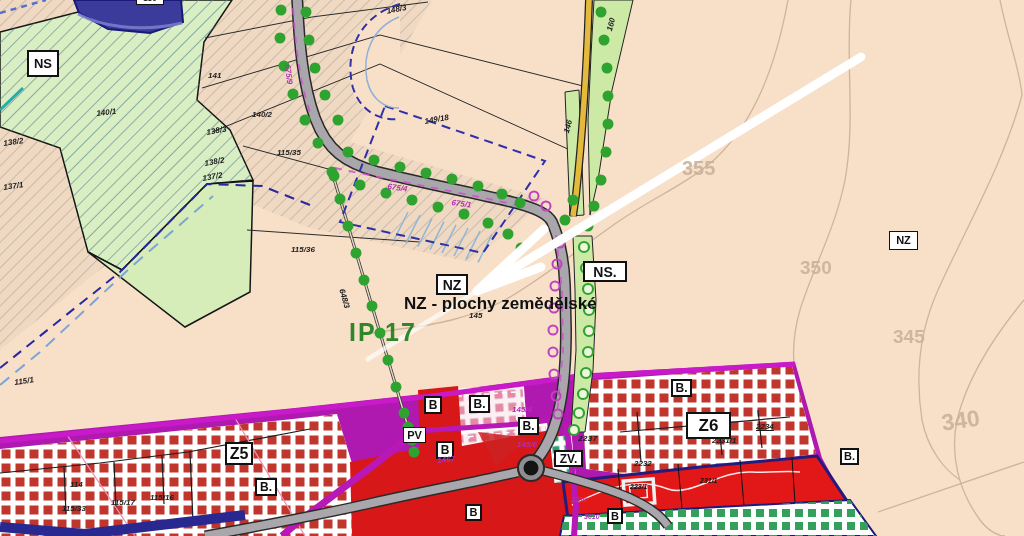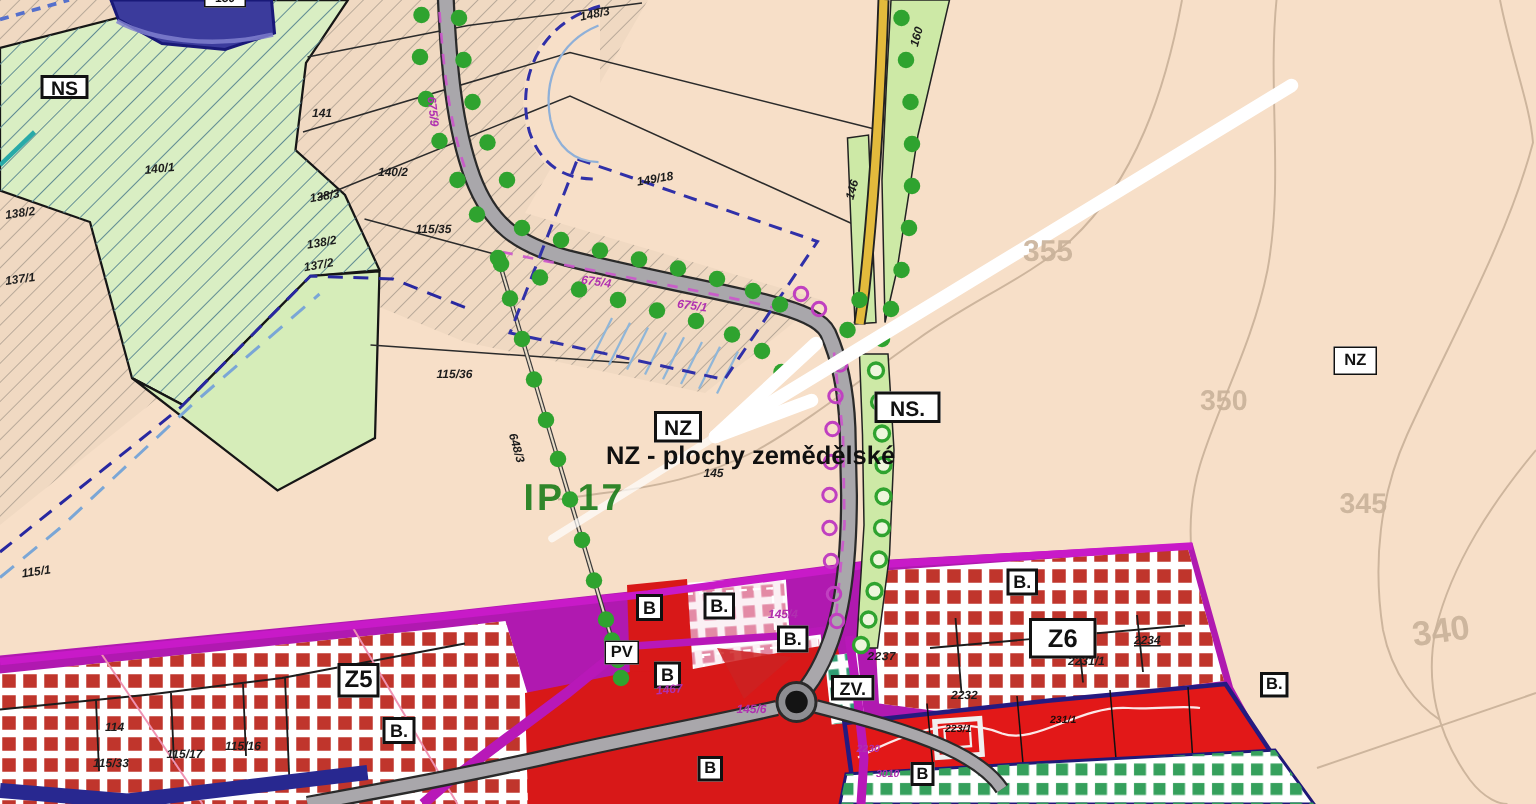--- a/index.html
+++ b/index.html
@@ -305,21 +305,21 @@
 
   <g stroke="#ffffff" stroke-linecap="round">
     <path d="M861,57 L490,283" stroke-width="9"></path>
     <path d="M477,291 L544,229" stroke-width="9"></path>
     <path d="M477,291 L541,267" stroke-width="9"></path>
     <path d="M477,291 L368,359" stroke-width="5" opacity="0.7"></path>
   </g>
 </svg>
 
 <div id="labels-layer">
-      <div class="zone-box" style="left: 27px; top: 50px; width: 32px; height: 16px; font-size: 13px; border-width: 2px;">NS</div>
+      <div class="zone-box" style="left: 27px; top: 50px; width: 32px; height: 27px; font-size: 13px; border-width: 2px;">NS</div>
       <div class="zone-box" style="left: 436px; top: 274px; width: 32px; height: 21px; font-size: 14px; border-width: 2px;">NZ</div>
       <div class="zone-box" style="left: 583px; top: 261px; width: 44px; height: 21px; font-size: 14px; border-width: 2px;">NS.</div>
       <div class="zone-box" style="left: 889px; top: 231px; width: 29px; height: 19px; font-size: 11px; border-width: 1.5px;">NZ</div>
       <div class="zone-box" style="left: 225px; top: 442px; width: 28px; height: 23px; font-size: 16px; border-width: 2px;">Z5</div>
       <div class="zone-box" style="left: 686px; top: 412px; width: 45px; height: 27px; font-size: 17px; border-width: 2.5px;">Z6</div>
       <div class="zone-box" style="left: 554px; top: 450px; width: 29px; height: 17px; font-size: 12px; border-width: 2px;">ZV.</div>
       <div class="zone-box" style="left: 424px; top: 396px; width: 18px; height: 18px; font-size: 12px; border-width: 2px;">B</div>
       <div class="zone-box" style="left: 436px; top: 441px; width: 18px; height: 18px; font-size: 12px; border-width: 2px;">B</div>
       <div class="zone-box" style="left: 465px; top: 504px; width: 17px; height: 17px; font-size: 11px; border-width: 2px;">B</div>
       <div class="zone-box" style="left: 607px; top: 508px; width: 16px; height: 16px; font-size: 11px; border-width: 2px;">B</div>
@@ -353,21 +353,21 @@
       <div class="parcel" style="left: 18px; top: 514px; font-size: 8px; color: rgb(28, 28, 28); transform: rotate(0deg); margin-top: 37px;">115/32</div>
       <div class="parcel" style="left: 578px; top: 435px; font-size: 8px; color: rgb(28, 28, 28); transform: rotate(0deg); font-family: Liberation Mono, monospace;">2237</div>
       <div class="parcel" style="left: 634px; top: 432px; font-size: 8px; color: rgb(28, 28, 28); transform: rotate(0deg); margin-top: 28px;">2232</div>
       <div class="parcel" style="left: 712px; top: 437px; font-size: 8px; color: rgb(28, 28, 28); transform: rotate(0deg);">2231/1</div>
       <div class="parcel" style="left: 756px; top: 423px; font-size: 8px; color: rgb(28, 28, 28); transform: rotate(0deg); text-decoration: underline;">2234</div>
       <div class="parcel" style="left: 388px; top: 183px; font-size: 8px; color: rgb(176, 48, 176); transform: rotate(8deg);">675/4</div>
       <div class="parcel" style="left: 452px; top: 199px; font-size: 8px; color: rgb(176, 48, 176); transform: rotate(8deg);">675/1</div>
       <div class="parcel" style="left: 291px; top: 64px; font-size: 8px; color: rgb(176, 48, 176); transform: rotate(84deg);">675/9</div>
       <div class="parcel" style="left: 345px; top: 288px; font-size: 8px; color: rgb(28, 28, 28); transform: rotate(74deg);">648/3</div>
       <div class="parcel" style="left: 512px; top: 406px; font-size: 8px; color: rgb(176, 48, 176); transform: rotate(0deg);">145/4</div>
-      <div class="parcel" style="left: 491px; top: 441px; font-size: 8px; color: rgb(176, 48, 176); transform: rotate(0deg); margin-top: 28px;">145/6</div>
+      <div class="parcel" style="left: 517px; top: 441px; font-size: 8px; color: rgb(176, 48, 176); transform: rotate(0deg);">145/6</div>
       <div class="parcel" style="left: 437px; top: 457px; font-size: 8px; color: rgb(176, 48, 176); transform: rotate(-5deg);">1467</div>
       <div class="parcel" style="left: 571px; top: 496px; font-size: 7px; color: rgb(176, 48, 176); transform: rotate(0deg);">2230</div>
       <div class="parcel" style="left: 584px; top: 513px; font-size: 7px; color: rgb(176, 48, 176); transform: rotate(0deg);">3010</div>
       <div class="parcel" style="left: 630px; top: 483px; font-size: 7px; color: rgb(32, 10, 10); transform: rotate(0deg);">223/1</div>
       <div class="parcel" style="left: 700px; top: 477px; font-size: 7px; color: rgb(32, 10, 10); transform: rotate(0deg);">231/1</div>
       <div class="contour" style="left: 682px; top: 158px; font-size: 20px; transform: rotate(0deg);">355</div>
       <div class="contour" style="left: 800px; top: 258px; font-size: 19px; transform: rotate(0deg);">350</div>
       <div class="contour" style="left: 893px; top: 327px; font-size: 19px; transform: rotate(0deg);">345</div>
       <div class="contour" style="left: 940px; top: 412px; font-size: 23px; transform: rotate(-8deg);">340</div>
     </div>

